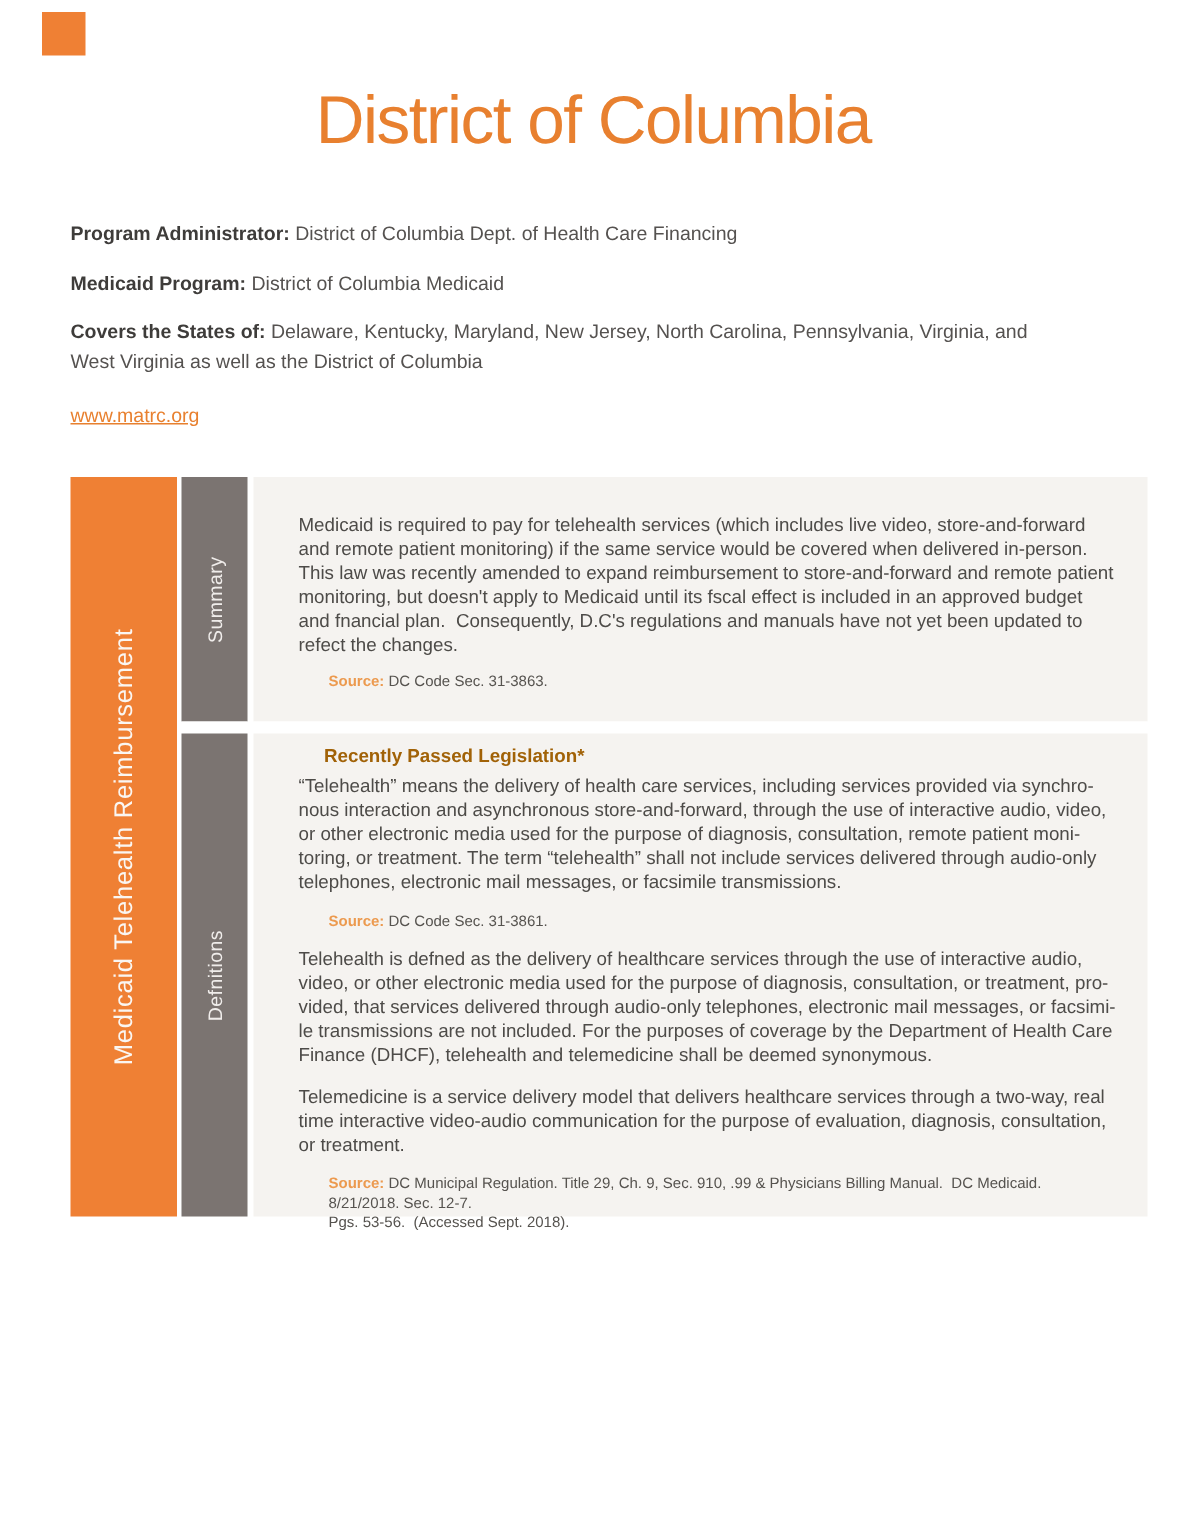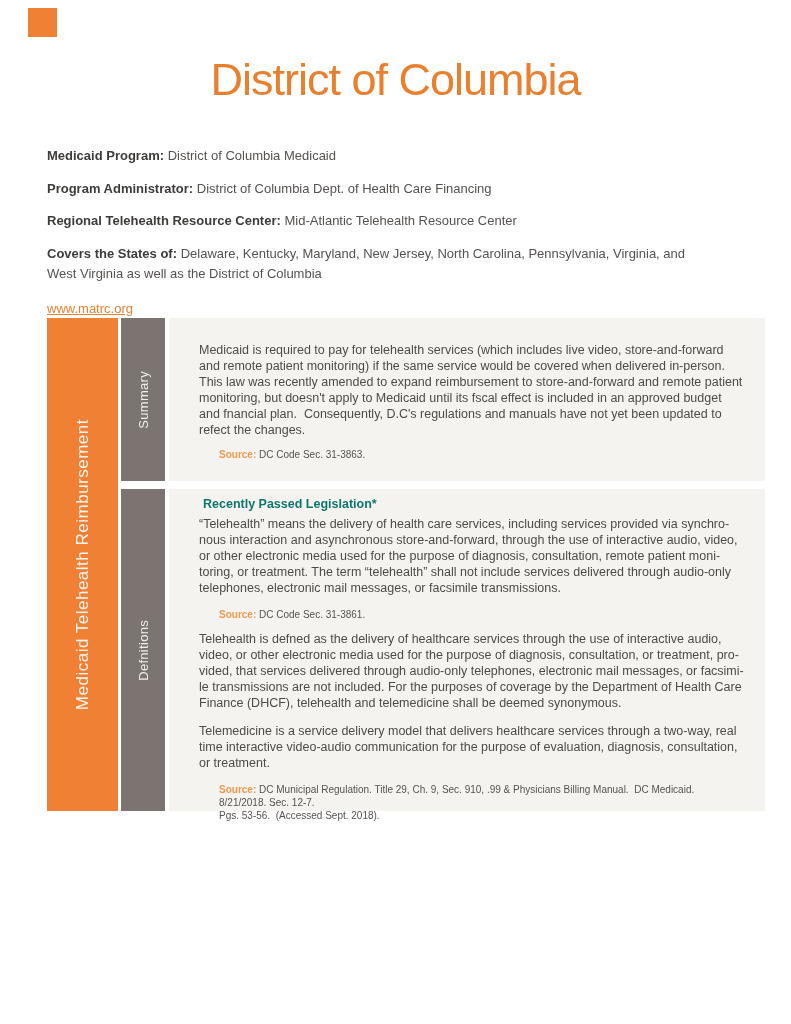--- a/index.html
+++ b/index.html
@@ -52,21 +52,21 @@
   .content{flex:1;display:flex;flex-direction:column;}
   .row{background:var(--panel-bg,#f5f3f0);box-sizing:border-box;}
   .row-summary{height:163px;padding:24px 20px 0 30px;}
   .row-gap{height:8px;background:#fff;}
   .row-definitions{height:322px;padding:8px 20px 0 30px;}
   .body{
     margin:0;font-size:12.5px;line-height:16px;color:#4d4b48;
     white-space:pre-wrap;
   }
   .def-heading{
-    margin:0 0 4px 4px;font-size:12.5px;line-height:15px;font-weight:700;color:#0f766e;
+    margin:0 0 4px 17px;font-size:12.5px;line-height:15px;font-weight:700;color:#a16207;
   }
   .source{
     margin:10px 0 10px 20px;font-size:10px;line-height:13px;color:#56534f;
     white-space:pre-wrap;
   }
   .src-label{color:var(--source-orange,#ec9a4f);font-weight:700;}
   .m-after-src1{margin-top:12px;}
   .p2{margin-top:2px;}
   .p3{margin-top:12px;}
   .source2{margin-top:12px;}
@@ -87,23 +87,22 @@
 </head>
 <body>
 
 <div class="page">
 
   <div class="corner-square"></div>
 
   <h1 class="title">District of Columbia</h1>
 
   <div class="info">
+    <p><b>Program Administrator:</b> <span>District of Columbia Dept. of Health Care Financing</span></p>
     <p><b>Medicaid Program:</b> <span>District of Columbia Medicaid</span></p>
-    <p><b>Program Administrator:</b> <span>District of Columbia Dept. of Health Care Financing</span></p>
-    <p><b>Regional Telehealth Resource Center:</b> <span>Mid-Atlantic Telehealth Resource Center</span></p>
     <p><b>Covers the States of:</b> <span>Delaware, Kentucky, Maryland, New Jersey, North Carolina, Pennsylvania, Virginia, and West Virginia as well as the District of Columbia</span></p>
     <a class="matrc-link" href="#">www.matrc.org</a>
   </div>
 
   <div class="panel">
 
     <div class="side-bar">
       <span class="vtext">Medicaid Telehealth Reimbursement</span>
     </div>
 

